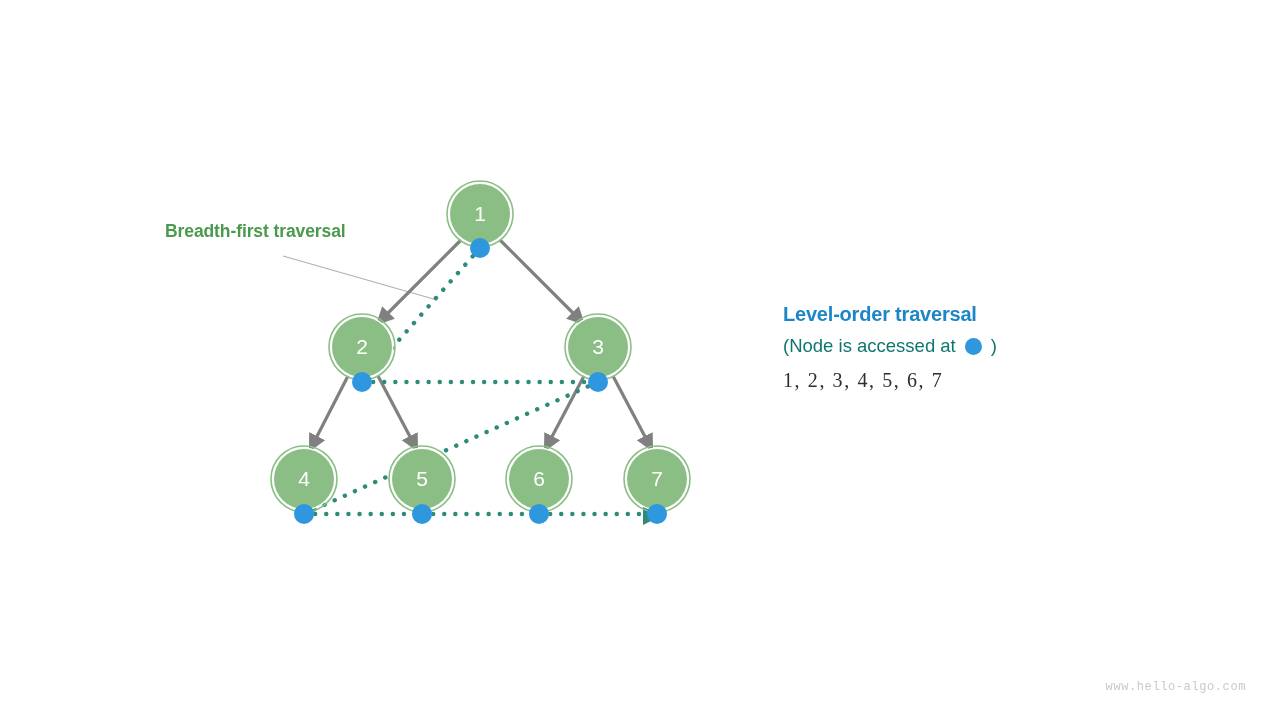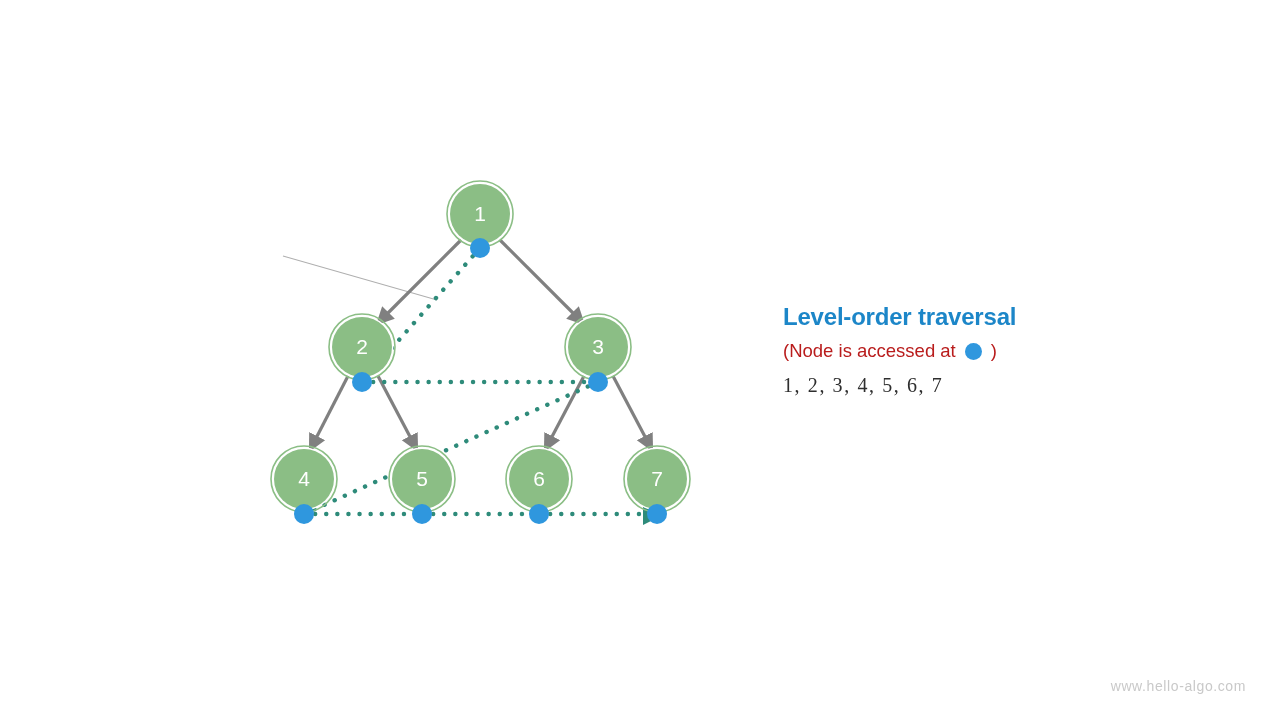--- a/index.html
+++ b/index.html
@@ -55,31 +55,31 @@
 
   
   .legend {
     position: absolute;
     left: 783px;
     top: 303px;
     width: 420px;
   }
   .legend-title {
     font-family: "Liberation Sans", sans-serif;
-    font-size: 24px;
+    font-size: 20px;
     font-weight: bold;
     color: #1C86C8;
     letter-spacing: -0.2px;
     white-space: nowrap;
     margin: 0 0 9px 0;
   }
   .legend-sub {
     font-family: "Liberation Sans", sans-serif;
     font-size: 18.5px;
-    color: #b91c1c;
+    color: #0f766e;
     white-space: nowrap;
     display: flex;
     align-items: center;
     gap: 0px;
     margin: 0 0 12px 0;
   }
   .legend-sub .txt-a { margin-right: 9px; }
   .legend-sub .txt-b { margin-left: 9px; }
   .inline-dot {
     display: inline-block;
@@ -96,22 +96,22 @@
     white-space: nowrap;
     letter-spacing: 1.6px;
     margin: 0;
   }
 
   
   .watermark {
     position: absolute;
     right: 34px;
     bottom: 26px;
-    font-family: Liberation Sans, sans-serif;
-    font-size: 14px;
+    font-family: Liberation Mono, monospace;
+    font-size: 12px;
     color: #C9C9C9;
     letter-spacing: 0.6px;
     white-space: nowrap;
   }
 </style>
 </head>
 <body>
 
 <div id="canvas">
 
@@ -193,20 +193,21 @@
         <g>
           <circle cx="657" cy="479" r="33" fill="none" stroke="#8BBE85" stroke-width="1.6"></circle>
           <circle cx="657" cy="479" r="31.4" fill="#ffffff" stroke="none"></circle>
           <circle cx="657" cy="479" r="30" fill="#8BBE85" stroke="none"></circle>
           <text x="657" y="480" class="node-label" fill="#ffffff">7</text>
           <circle cx="657" cy="514" r="10" fill="#2F97DE" stroke="none"></circle>
         </g>
       </g>
   </svg>
 
+  <div class="bfs-title" id="bfs-title" style="left: 165px; top: 221px; color: rgb(74, 154, 78);">Breadth-first traversal</div>
 
   <div class="legend">
     <div class="legend-title">Level-order traversal</div>
 
     <div class="legend-sub">
       <span class="txt-a">(Node is accessed at</span>
       <span class="inline-dot"></span>
       <span class="txt-b">)</span>
     </div>
 

